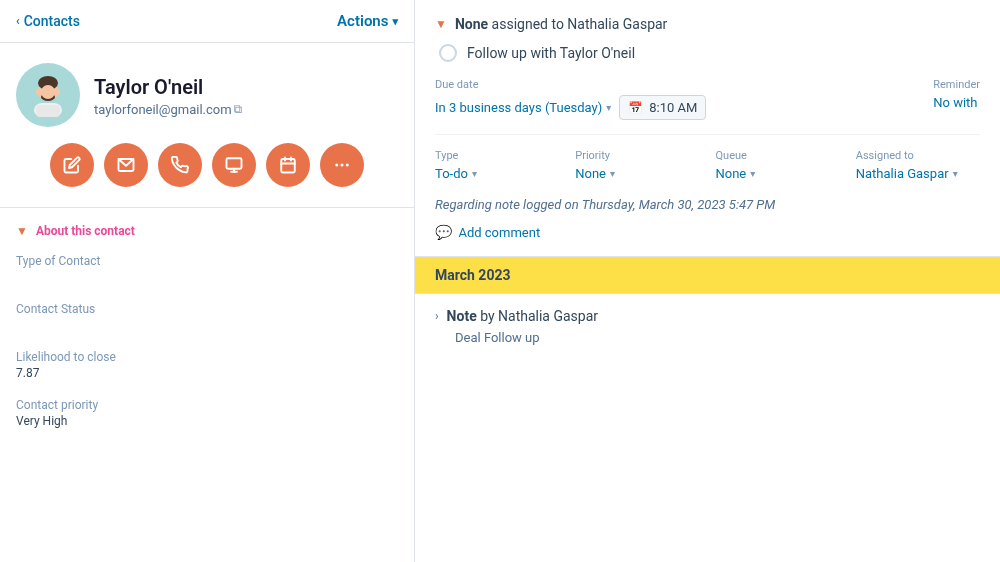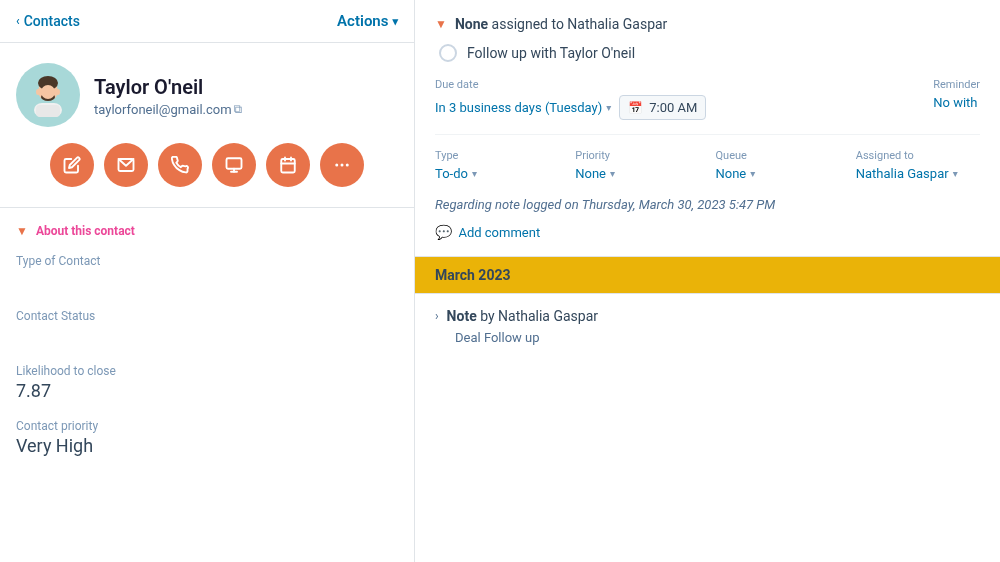--- a/index.html
+++ b/index.html
@@ -153,21 +153,21 @@
       margin-bottom: 18px;
     }
 
     .field-label {
       font-size: 12px;
       color: #7c98b6;
       margin-bottom: 2px;
     }
 
     .field-value {
-      font-size: 18px;
+      font-size: 12px;
       color: #33475b;
     }
 
     
     .right-panel {
       flex: 1;
       background: #fff;
       overflow-y: auto;
       padding: 0;
     }
@@ -271,21 +271,21 @@
     .add-comment {
       display: flex;
       align-items: center;
       gap: 6px;
       color: #0073aa;
       font-size: 13px;
       cursor: pointer;
     }
 
     .month-header {
-      background: #eab308;
+      background: #fde047;
       padding: 10px 20px;
       font-size: 14px;
       font-weight: 700;
       color: #33475b;
       border-bottom: 1px solid #e0e4e8;
     }
 
     .note-section {
       padding: 14px 20px;
     }
@@ -451,21 +451,21 @@
     <div style="display:grid; grid-template-columns: 1fr auto; gap:8px; margin-bottom:14px;">
       <div>
         <div class="field-group-label">Due date</div>
         <div style="display:flex; align-items:center; gap:8px; margin-top:4px;">
           <div class="field-group-value">
             <span>In 3 business days (Tuesday)</span>
             <span class="dropdown-arrow">▾</span>
           </div>
           <div class="time-input">
             <span style="font-size:12px;">📅</span>
-            <span>7:00 AM</span>
+            <span>8:10 AM</span>
           </div>
         </div>
       </div>
       <div>
         <div class="field-group-label">Reminder</div>
         <div class="field-group-value" style="margin-top:4px; color:#0073aa;">
           <span>No with</span>
         </div>
       </div>
     </div>

